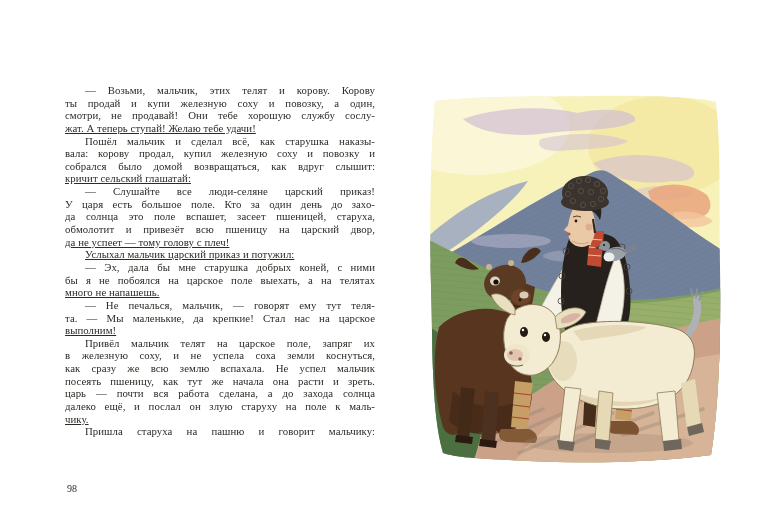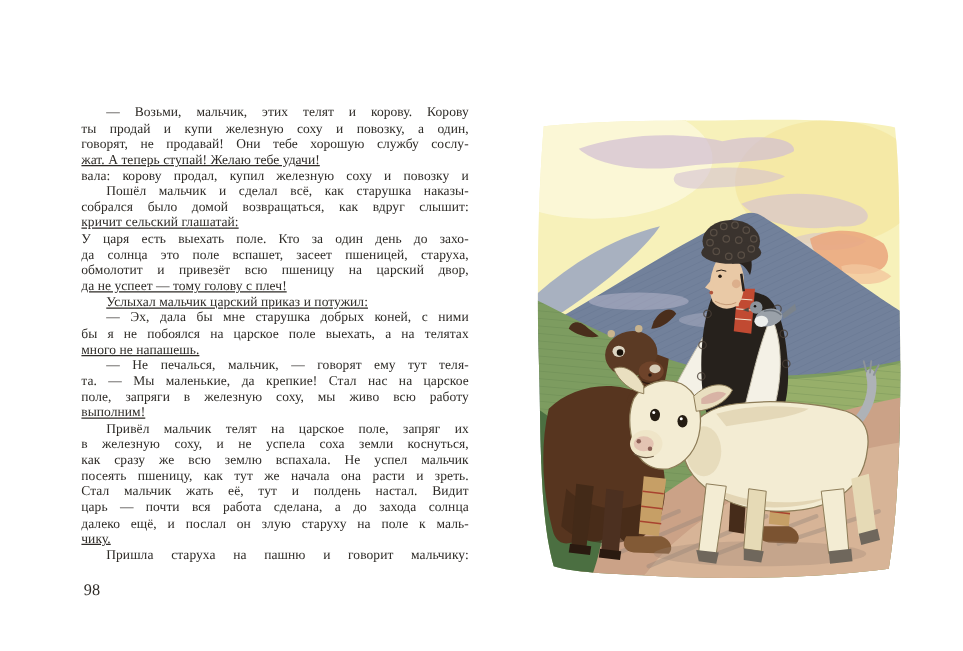--- a/index.html
+++ b/index.html
@@ -4,56 +4,55 @@
 <style>
   html,body{margin:0;padding:0;background:#ffffff;}
   .stage{position:relative;width:770px;height:521px;background:#ffffff;overflow:hidden;
          font-family:"Liberation Serif","DejaVu Serif",serif;margin-top:32px;}
   
   .text-col{position:absolute;left:65px;top:52px;width:310px;
             font-size:10.8px;line-height:12.65px;letter-spacing:.05px;}
   .line{height:12.65px;overflow:hidden;text-align:justify;text-align-last:justify;}
   .line.noj{text-align-last:left;text-decoration:underline;}
   .line.ind{text-indent:20px;}
-  .page-num{position:absolute;left:67px;top:432px;font-size:13px;}
+  .page-num{position:absolute;left:67px;top:451px;font-size:10px;}
   
   .illus{position:absolute;left:423px;top:59px;width:304px;height:376px;margin:0;}
   .illus svg{display:block;}
 </style>
 </head>
 <body>
 
 <div class="stage">
 
   <div class="text-col" style="color: rgb(46, 43, 39);">
       <div class="line ind">— Возьми, мальчик, этих телят и корову. Корову</div>
       <div class="line">ты продай и купи железную соху и повозку, а один,</div>
-      <div class="line">говорят, не продавай! Они тебе хорошую службу сослу-</div>
+      <div class="line">смотри, не продавай! Они тебе хорошую службу сослу-</div>
       <div class="line noj">жат. А теперь ступай! Желаю тебе удачи!</div>
+      <div class="line ind">Пошёл мальчик и сделал всё, как старушка наказы-</div>
       <div class="line">вала: корову продал, купил железную соху и повозку и</div>
-      <div class="line ind">Пошёл мальчик и сделал всё, как старушка наказы-</div>
       <div class="line">собрался было домой возвращаться, как вдруг слышит:</div>
       <div class="line noj">кричит сельский глашатай:</div>
-      <div class="line">У царя есть выехать поле. Кто за один день до захо-</div>
+      <div class="line ind">— Слушайте все люди-селяне царский приказ!</div>
+      <div class="line">У царя есть большое поле. Кто за один день до захо-</div>
       <div class="line">да солнца это поле вспашет, засеет пшеницей, старуха,</div>
       <div class="line">обмолотит и привезёт всю пшеницу на царский двор,</div>
       <div class="line noj">да не успеет — тому голову с плеч!</div>
       <div class="line ind noj">Услыхал мальчик царский приказ и потужил:</div>
       <div class="line ind">— Эх, дала бы мне старушка добрых коней, с ними</div>
       <div class="line">бы я не побоялся на царское поле выехать, а на телятах</div>
       <div class="line noj">много не напашешь.</div>
       <div class="line ind">— Не печалься, мальчик, — говорят ему тут теля-</div>
       <div class="line">та. — Мы маленькие, да крепкие! Стал нас на царское</div>
-      <div class="line">поле, запряги в железную соху, мы живо всю работу</div>
       <div class="line noj">выполним!</div>
       <div class="line ind">Привёл мальчик телят на царское поле, запряг их</div>
       <div class="line">в железную соху, и не успела соха земли коснуться,</div>
       <div class="line">как сразу же всю землю вспахала. Не успел мальчик</div>
       <div class="line">посеять пшеницу, как тут же начала она расти и зреть.</div>
-      <div class="line">Стал мальчик жать её, тут и полдень настал. Видит</div>
       <div class="line">царь — почти вся работа сделана, а до захода солнца</div>
       <div class="line">далеко ещё, и послал он злую старуху на поле к маль-</div>
       <div class="line noj">чику.</div>
       <div class="line ind">Пришла старуха на пашню и говорит мальчику:</div>
     </div>
   <div class="page-num" style="color: rgb(46, 43, 39);">98</div>
 
   <figure class="illus" aria-label="Мальчик в народной одежде с меховой шапкой идёт по горной тропе с бурым и белым телятами; жёлтое небо, розовые облака, синие горы и зелёные холмы">
     <svg viewBox="0 0 304 376" width="304" height="376">
       <defs>

